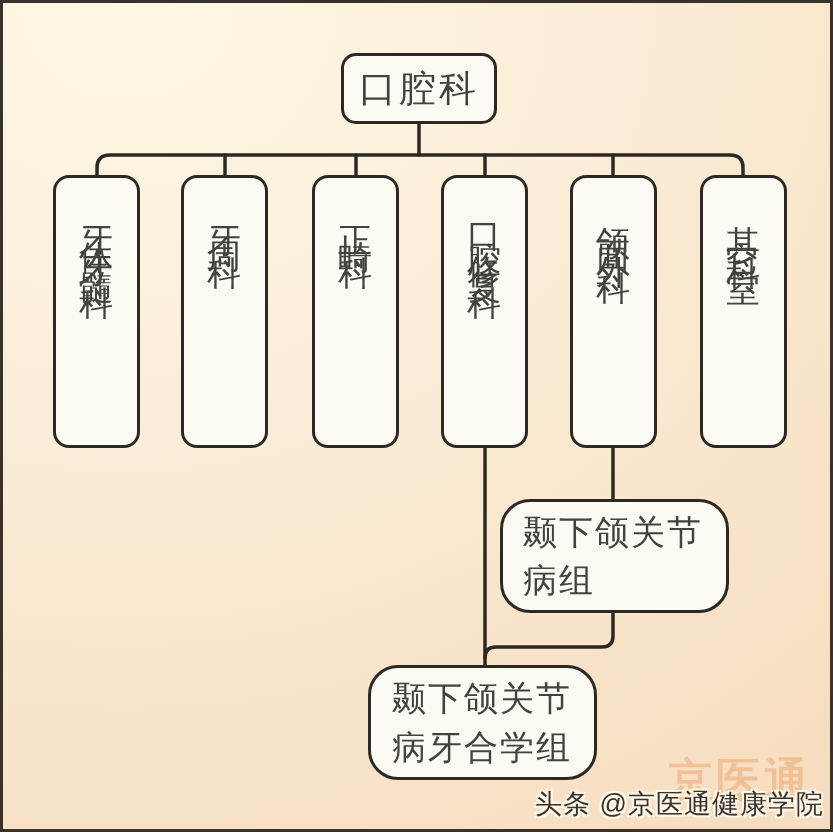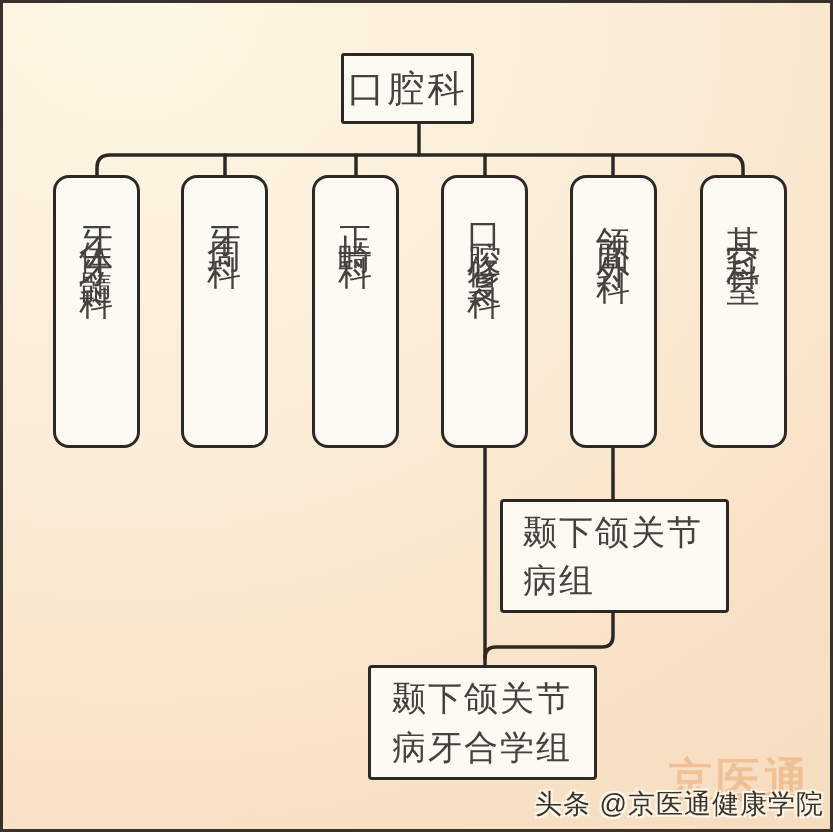--- a/index.html
+++ b/index.html
@@ -23,22 +23,22 @@
   }
   .node {
     position: absolute;
     box-sizing: border-box;
     background: #fcfaf3;
     border: 3.5px solid #2c2925;
     color: #45423e;
     display: flex;
   }
   .root-box {
-    left: 338px; top: 50px; width: 133px; height: 71px;
-    border-radius: 3px;
+    left: 338px; top: 50px; width: 156px; height: 71px;
+    border-radius: 15px;
     align-items: center; justify-content: center;
     font-size: 37px; letter-spacing: 3px; font-weight: 500;
   }
   .dept-box {
     top: 172px; width: 87px; height: 273px;
     border-radius: 16px;
     justify-content: center; align-items: flex-start;
     padding-top: 21px;
   }
   .dept-1 { left: 50px; }
@@ -49,21 +49,21 @@
   .dept-6 { left: 697px; }
   .v-label {
     writing-mode: vertical-rl;
     text-orientation: upright;
     font-size: 34px;
     letter-spacing: 15px;
     font-weight: 500;
     line-height: 1;
   }
   .group-box {
-    border-radius: 4px;
+    border-radius: 30px;
     flex-direction: column; justify-content: center;
     font-size: 34px; letter-spacing: 2px; line-height: 1.42;
     font-weight: 500;
     white-space: pre-line;
   }
   .subgroup-box  { left: 497px; top: 496px; width: 229px; height: 114px; padding-left: 20px; }
   .jointgroup-box{ left: 365px; top: 662px; width: 229px; height: 115px; padding-left: 21px; }
   .watermark {
     position: absolute; right: 18px; top: 747px;
     font-size: 44px; font-weight: 800; letter-spacing: 4px;

